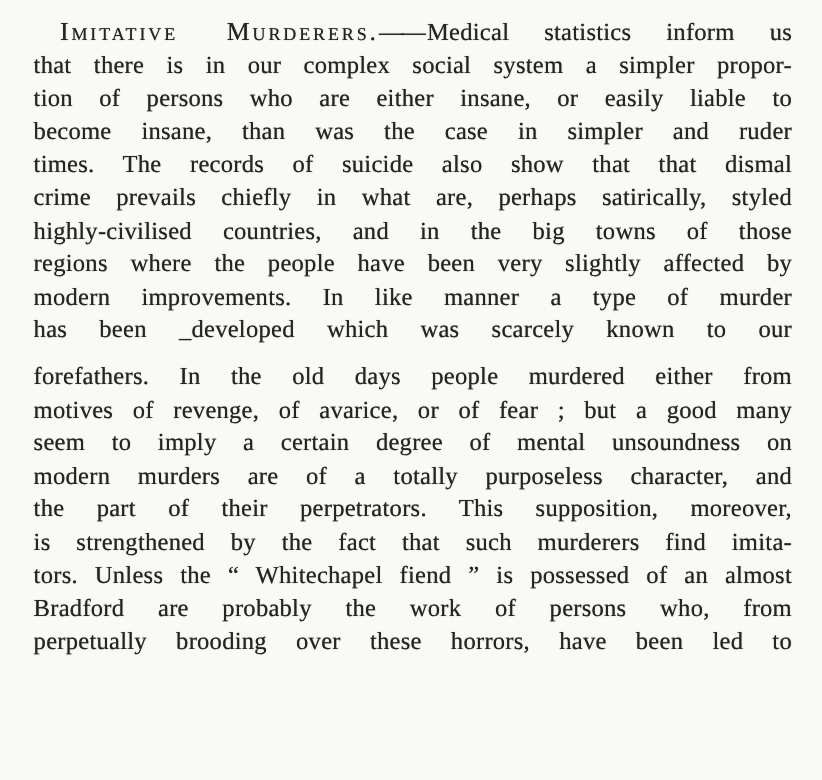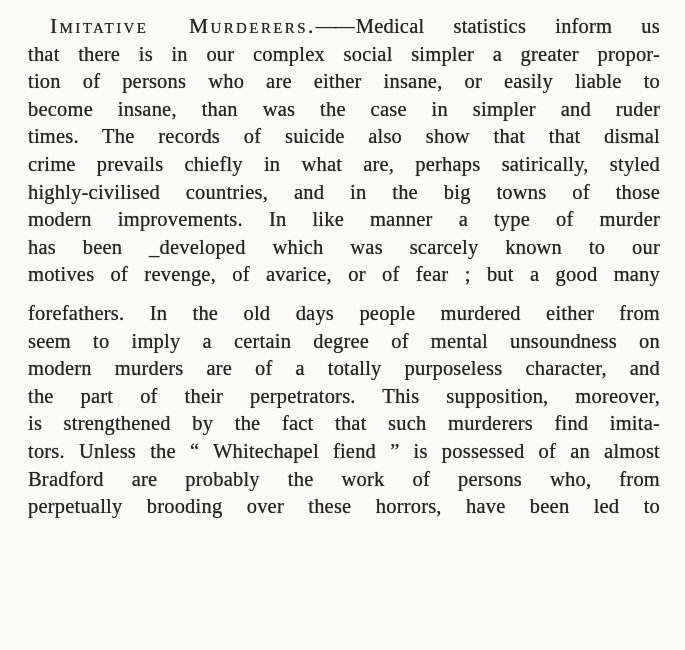--- a/index.html
+++ b/index.html
@@ -72,30 +72,31 @@
   }
 </style>
 </head>
 <body>
 
 <div class="page">
   <div class="text-block">
 
     <div class="line first"><span class="heading">Imitative Murderers.</span><span class="dash">——</span><span>Medical statistics inform us</span></div>
 
-    <div class="line">that there is in our complex social simpler a greater propor-</div>
+    <div class="line">that there is in our complex social system a simpler propor-</div>
     <div class="line">tion of persons who are either insane, or easily liable to</div>
     <div class="line">become insane, than was the case in simpler and ruder</div>
     <div class="line">times. The records of suicide also show that that dismal</div>
     <div class="line">crime prevails chiefly in what are, perhaps satirically, styled</div>
     <div class="line">highly-civilised countries, and in the big towns of those</div>
+    <div class="line">regions where the people have been very slightly affected by</div>
     <div class="line">modern improvements. In like manner a type of murder</div>
     <div class="line">has been _developed which was scarcely known to our</div>
+    <div class="line para-gap">forefathers. In the old days people murdered either from</div>
     <div class="line">motives of revenge, of avarice, or of fear ; but a good many</div>
-    <div class="line para-gap">forefathers. In the old days people murdered either from</div>
     <div class="line">seem to imply a certain degree of mental unsoundness on</div>
     <div class="line">modern murders are of a totally purposeless character, and</div>
     <div class="line">the part of their perpetrators. This supposition, moreover,</div>
     <div class="line">is strengthened by the fact that such murderers find imita-</div>
     <div class="line">tors. Unless the “ Whitechapel fiend ” is possessed of an almost</div>
     <div class="line">Bradford are probably the work of persons who, from</div>
     <div class="line">perpetually brooding over these horrors, have been led to</div>
 
   </div>
 </div>

